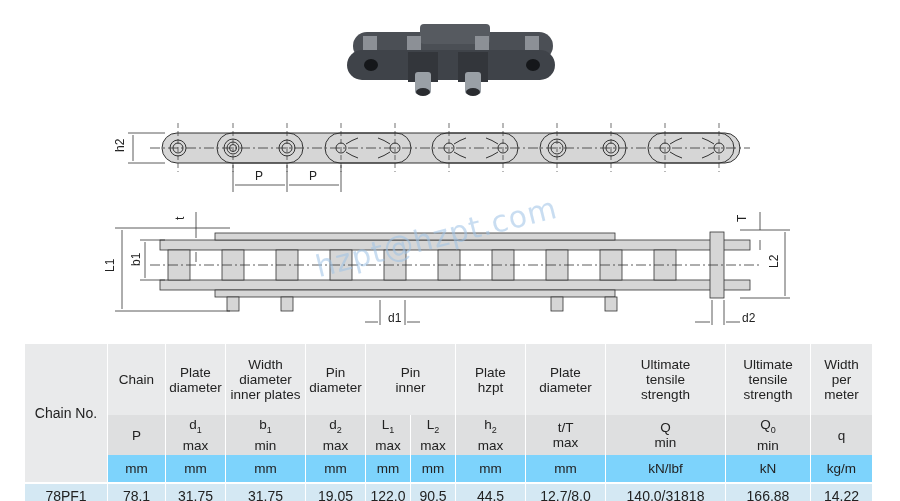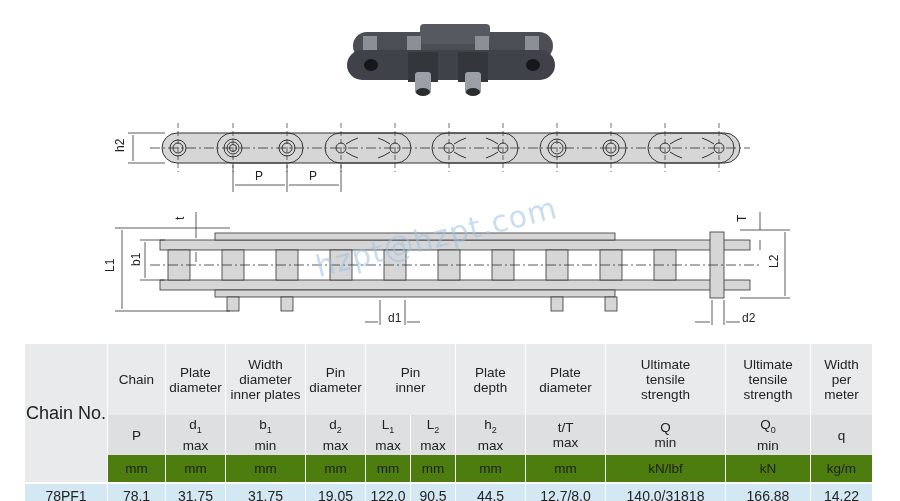--- a/index.html
+++ b/index.html
@@ -4,23 +4,23 @@
 <style>
   html, body { margin:0; padding:0; background:#ffffff; }
   body { width:900px; height:501px; position:relative; overflow:hidden; font-family:"Liberation Sans", sans-serif; color:#222; }
   .photo { position:absolute; left:345px; top:10px; width:215px; height:90px; }
   .diagram { position:absolute; left:0; top:0; }
   .watermark { position:absolute; left:312px; top:250px; font-family:"DejaVu Sans", sans-serif; font-size:30px; color:#9ec3e6; opacity:0.55; transform:rotate(-14deg); transform-origin:left top; letter-spacing:1px; pointer-events:none; }
   table.spec { position:absolute; left:24px; top:344px; width:848px; border-collapse:collapse; table-layout:fixed; font-size:13.5px; text-align:center; }
   table.spec td { border-left:1px solid #ffffff; border-right:1px solid #ffffff; padding:0; line-height:15px; }
   tr.r-head td { background:#e9eaeb; height:71px; }
   tr.r-sym td { background:#dedfe0; height:40px; }
-  tr.r-unit td { background:#4d7c0f; height:27px; }
+  tr.r-unit td { background:#7dd3fc; height:27px; }
   tr.r-data td { background:#d4e8f3; height:24px; border-top:2px solid #ffffff; font-size:14px; }
-  td.chain-no { background:#e9eaeb !important; font-size:18px; }
+  td.chain-no { background:#e9eaeb !important; font-size:14px; }
   .dim-label { font-family:"Liberation Sans", sans-serif; font-size:12px; fill:#222; }
 </style>
 </head>
 <body>
 
 <svg class="photo" viewBox="0 0 215 90" width="215" height="90">
 
   <rect x="8" y="22" width="200" height="28" rx="14" fill="#4b4f55"></rect>
   <rect x="75" y="14" width="70" height="20" rx="4" fill="#565a60"></rect>
 
@@ -192,21 +192,21 @@
       <col style="width:62px">
   </colgroup>
   <tbody>
       <tr class="r-head">
     <td class="chain-no" rowspan="3"><span>Chain No.</span></td>
     <td><span>Chain</span></td>
     <td><span>Plate</span><br><span>diameter</span></td>
     <td><span>Width</span><br><span>diameter</span><br><span>inner plates</span></td>
     <td><span>Pin</span><br><span>diameter</span></td>
     <td colspan="2"><span>Pin</span><br><span>inner</span></td>
-    <td><span>Plate</span><br><span>depth</span></td>
+    <td><span>Plate</span><br><span>hzpt</span></td>
     <td><span>Plate</span><br><span>diameter</span></td>
     <td><span>Ultimate</span><br><span>tensile</span><br><span>strength</span></td>
     <td><span>Ultimate</span><br><span>tensile</span><br><span>strength</span></td>
     <td><span>Width</span><br><span>per</span><br><span>meter</span></td>
   </tr>
   <tr class="r-sym">
     <td><span>P</span></td>
     <td><span>d</span><sub style="font-size:9px">1</sub><br><span>max</span></td>
     <td><span>b</span><sub style="font-size:9px">1</sub><br><span>min</span></td>
     <td><span>d</span><sub style="font-size:9px">2</sub><br><span>max</span></td>

